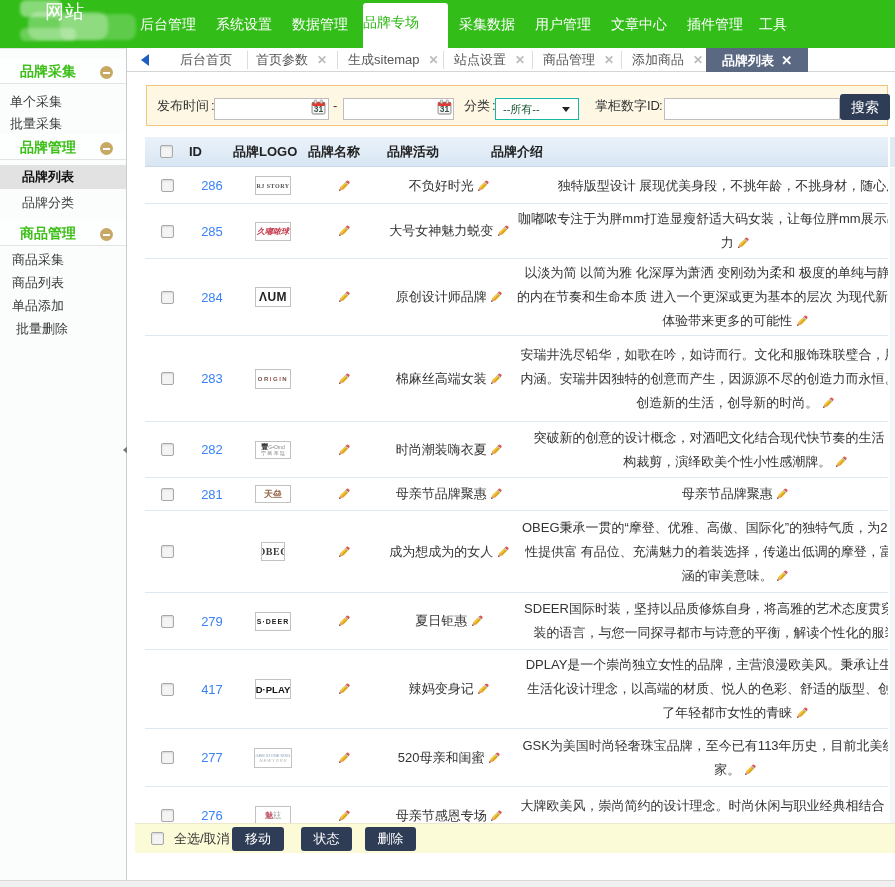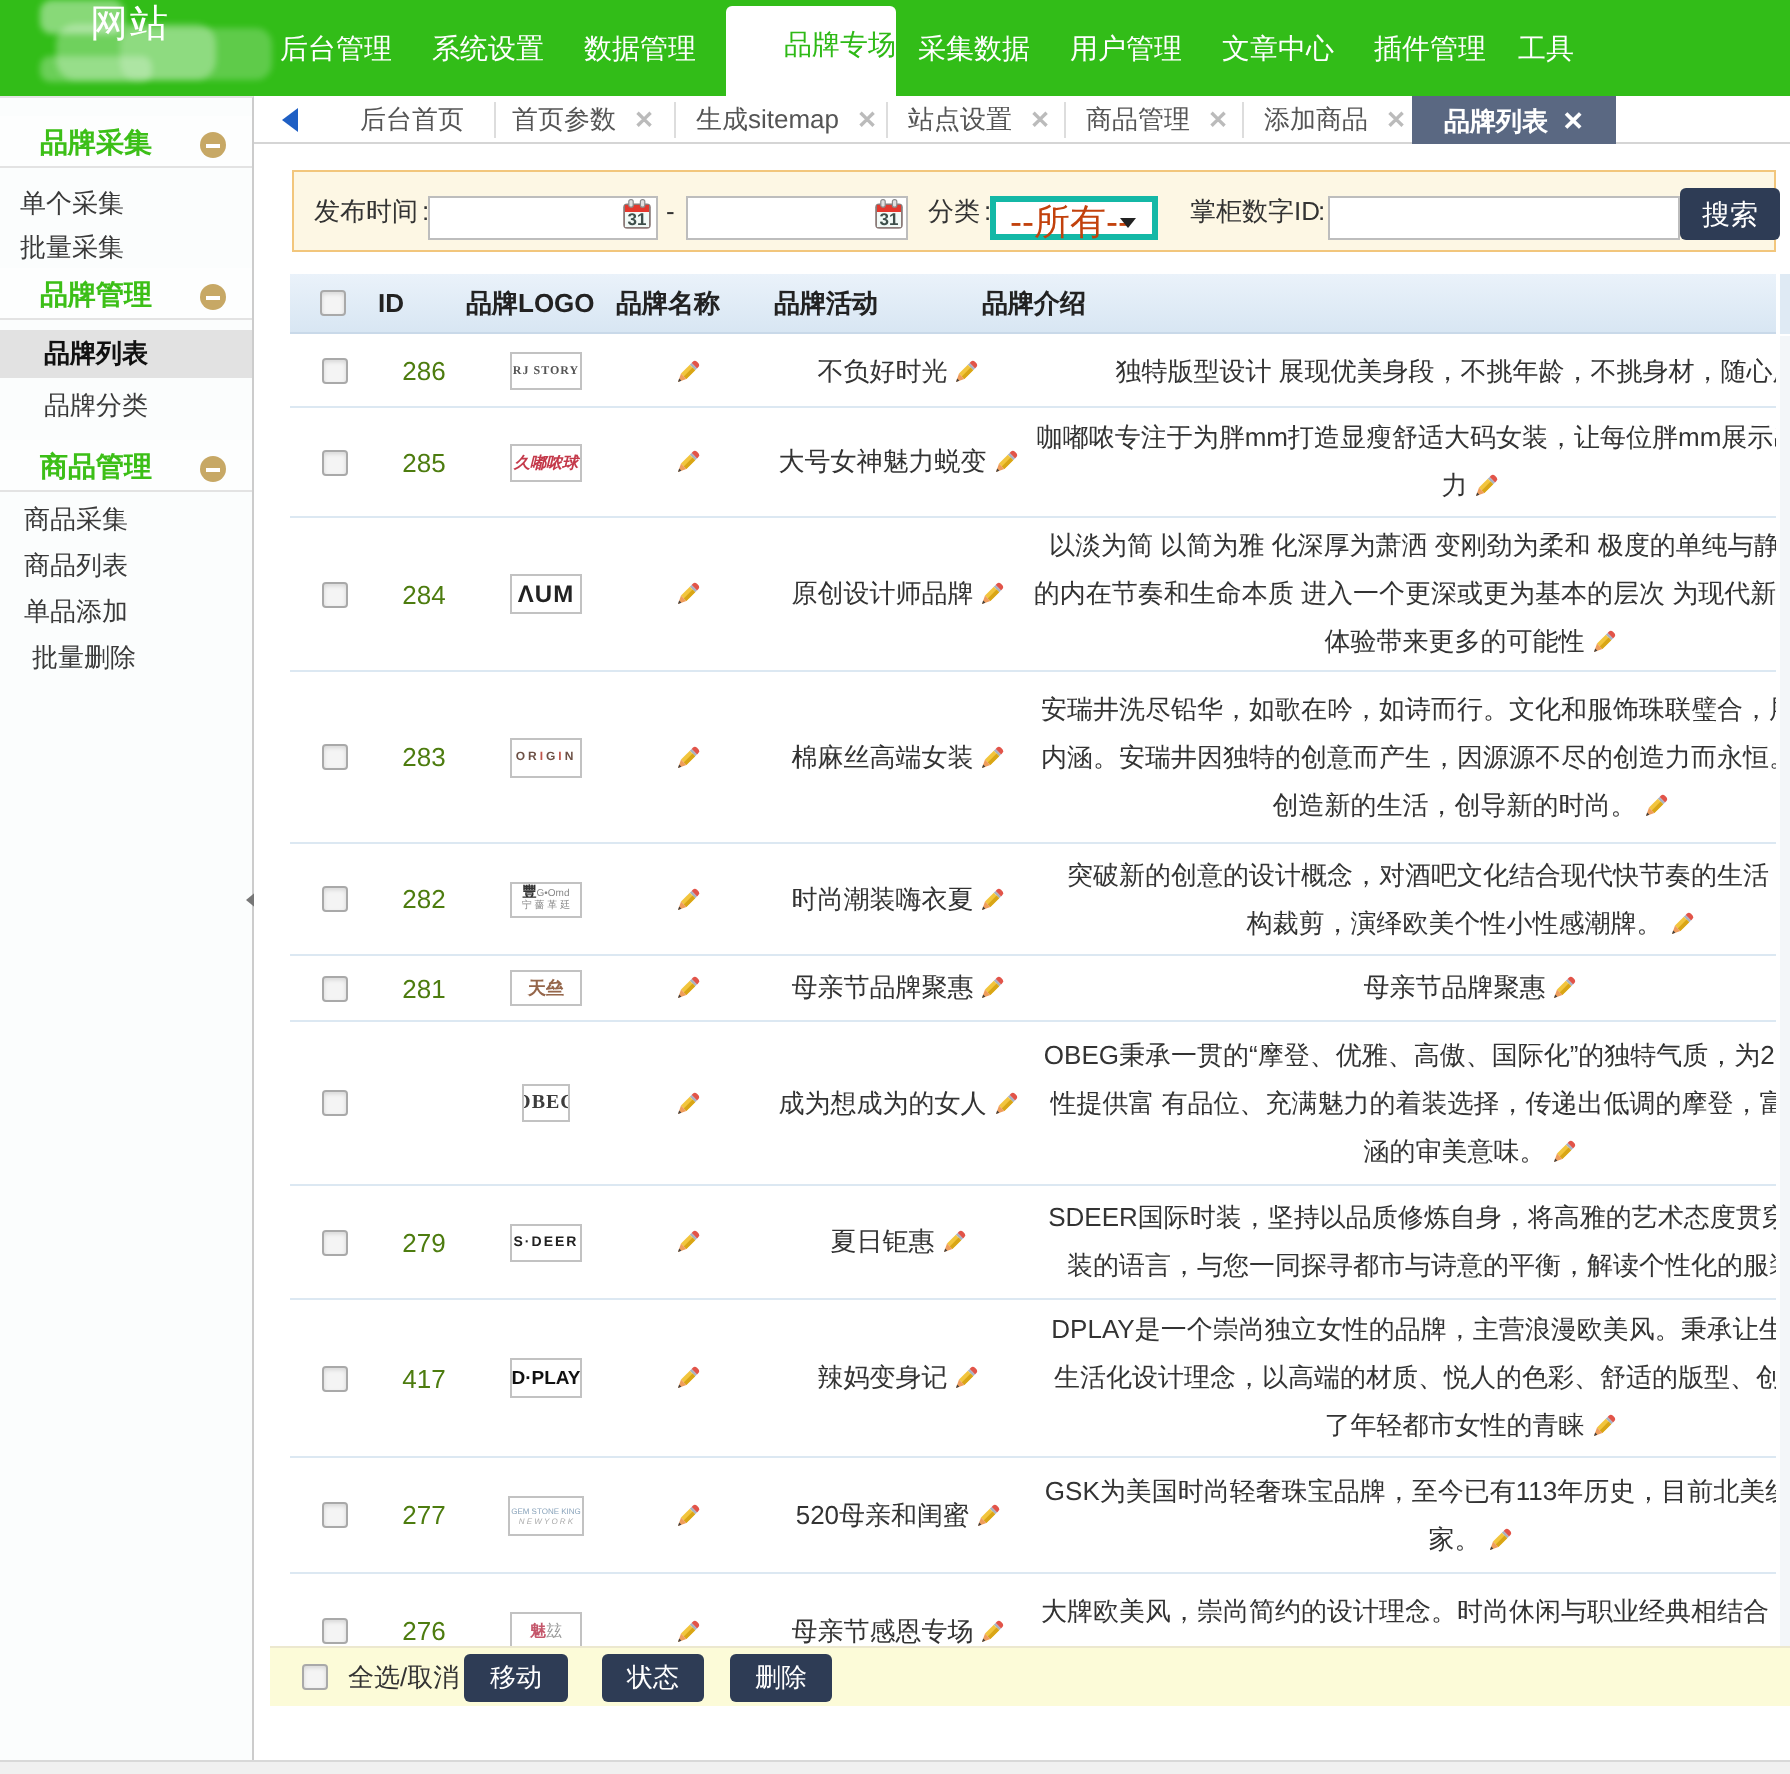--- a/index.html
+++ b/index.html
@@ -6,21 +6,21 @@
  font-family:"Liberation Sans",sans-serif;}
 .abs{position:absolute}
 
 #topbar{position:absolute;left:0;top:0;width:895px;height:48px;background:#32bd18}
 .blob1{position:absolute;left:20px;top:0;width:42px;height:17px;background:rgba(255,255,255,.42);border-radius:6px;filter:blur(1.5px)}
 .blob2{position:absolute;left:28px;top:12px;width:80px;height:28px;background:rgba(255,255,255,.30);border-radius:10px;filter:blur(1.5px)}
 .blob3{position:absolute;left:60px;top:14px;width:76px;height:26px;background:rgba(255,255,255,.22);border-radius:8px;filter:blur(1.5px)}
 .blob4{position:absolute;left:20px;top:28px;width:56px;height:13px;background:rgba(255,255,255,.28);border-radius:5px;filter:blur(1.5px)}
 #logotext{position:absolute;left:45px;top:-1px;color:#fff;font-size:19px;letter-spacing:1px}
 .mi{position:absolute;top:0;height:48px;line-height:48px;color:#fff;font-size:14px;text-align:center}
-.mi-act{position:absolute;left:363px;top:3px;width:85px;height:45px;line-height:38px;background:#fff;color:#2eb916;font-size:14px;text-align:right;border-radius:3px 3px 0 0}
+.mi-act{position:absolute;left:363px;top:3px;width:85px;height:45px;line-height:38px;background:#fff;color:#2eb916;font-size:14px;text-align:left;border-radius:3px 3px 0 0}
 
 #tabstrip{position:absolute;left:126px;top:48px;width:769px;height:24px;background:#fff;border-bottom:1px solid #d5d5d5}
 .arrw{position:absolute;left:15px;top:6px;width:0;height:0;border:6px solid transparent;border-right:8px solid #1f5fc4;border-left:none}
 .tab{position:absolute;top:0;height:24px;line-height:24px;font-size:13px;color:#555;white-space:nowrap}
 .tx{color:#bbb;font-size:12px;font-weight:bold;margin-left:9px}
 .tsep{position:absolute;top:3px;width:1px;height:18px;background:#ddd}
 .tab-act{position:absolute;top:0;height:25px;line-height:25px;background:#5a6882;color:#fff;font-size:13px;font-weight:bold;text-align:center}
 
 #sidebar{position:absolute;left:0;top:48px;width:127px;height:832px;background:#fbfdfd;border-right:1px solid #ccc;border-top:1px solid #e4e4e4}
 .shead{position:absolute;left:0;width:126px;height:26px;border-bottom:1px solid #e3e3e3;background:#fdfefe}
@@ -30,31 +30,31 @@
 .sitem{position:absolute;left:0;width:126px;height:23px;line-height:23px;font-size:13px;color:#3a3a3a}
 .sitem.cur{background:#e2e2e2;font-weight:bold;color:#111;height:24px;line-height:24px}
 #collapse{position:absolute;left:123px;top:445px;width:0;height:0;border:5px solid transparent;border-right:6px solid #777;border-left:none}
 
 #content{position:absolute;left:127px;top:72px;width:768px;height:815px;background:#fff}
 
 #spanel{position:absolute;left:19px;top:13px;width:742px;height:41px;background:#fdf7e4;border:1px solid #f2c67c}
 #spanel .lbl{position:absolute;top:0;height:39px;line-height:39px;font-size:13px;color:#333}
 .inp{position:absolute;top:12px;height:22px;background:#fff;border:1px solid #bdbdbd}
 .cal{position:absolute;top:13px}
-.dsel{position:absolute;top:12px;height:22px;background:#fff;border:3px solid #14b8a6;font-size:18px;color:#c2410c;line-height:20px;padding-left:7px}
+.dsel{position:absolute;top:12px;height:22px;background:#fff;border:1px solid #14b8a6;font-size:11px;color:#14532d;line-height:20px;padding-left:7px}
 .dsel .ar{position:absolute;right:8px;top:8px;width:0;height:0;border:4px solid transparent;border-top:5px solid #222}
 #sbtn{position:absolute;left:693px;top:8px;width:50px;height:26px;background:#2e3c55;border-radius:3px;color:#fff;font-size:14px;text-align:center;line-height:26px}
 
 #thead{position:absolute;left:18px;top:65px;width:750px;height:30px;background:linear-gradient(#eaf2fa,#d8e6f3);border-bottom:1px solid #c9d9e9}
 #thead .hc{position:absolute;top:0;height:29px;line-height:29px;font-size:13px;font-weight:bold;color:#222;}
 #tbl{position:absolute;left:18px;top:96px;width:744px;height:655px;overflow:hidden}
 .row{position:relative;border-bottom:1px solid #dce8f2;overflow:hidden}
 .cell{position:absolute;top:0;height:100%;display:flex;align-items:center;justify-content:center}
 .c-cb{left:0;width:44px}
-.c-id{left:44px;width:46px;font-size:13px;color:#4d7c0f}
+.c-id{left:44px;width:46px;font-size:13px;color:#3b82f6}
 .c-logo{left:90px;width:76px}
 .c-pen{left:160px;width:78px}
 .c-act{left:242px;width:124px;font-size:13px;color:#333;white-space:nowrap}
 .c-intro{left:346px;width:488px;flex-direction:column;font-size:13px;color:#333}
 .iline{white-space:nowrap;line-height:24px;height:24px;text-align:center}
 .cb{width:13px;height:13px;background:#f4f4f4;border:1px solid #a9a9a9;border-radius:2px;box-shadow:inset 0 1px 2px rgba(0,0,0,.12)}
 .logo{background:#fff;border:1px solid #c2c2c2;display:flex;align-items:center;justify-content:center;overflow:hidden;white-space:nowrap}
 
 #bbar{position:absolute;left:8px;top:751px;width:760px;height:30px;background:#fcfbd8;border-top:1px solid #ece8cf}
 #bbar .cb{position:absolute;left:16px;top:8px}

